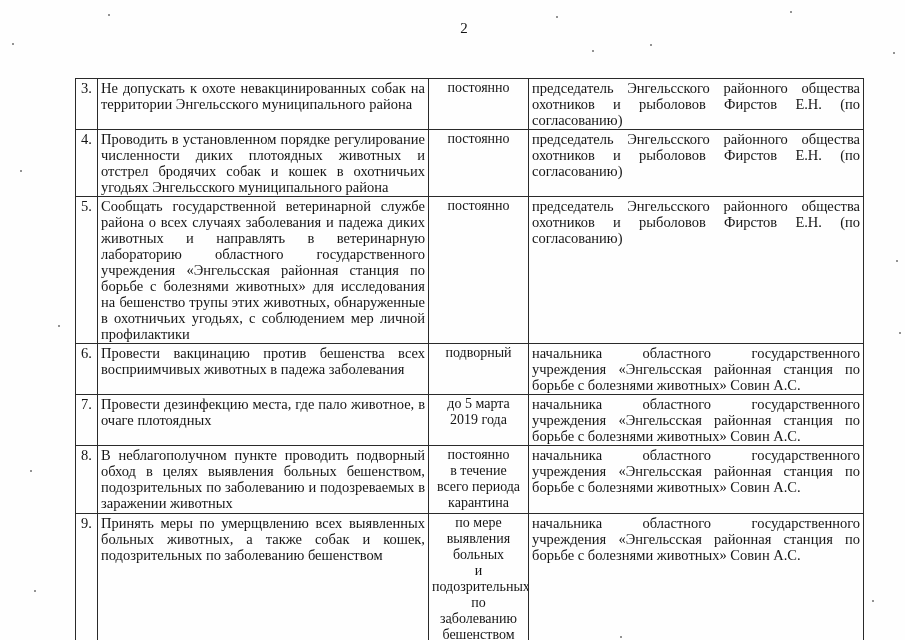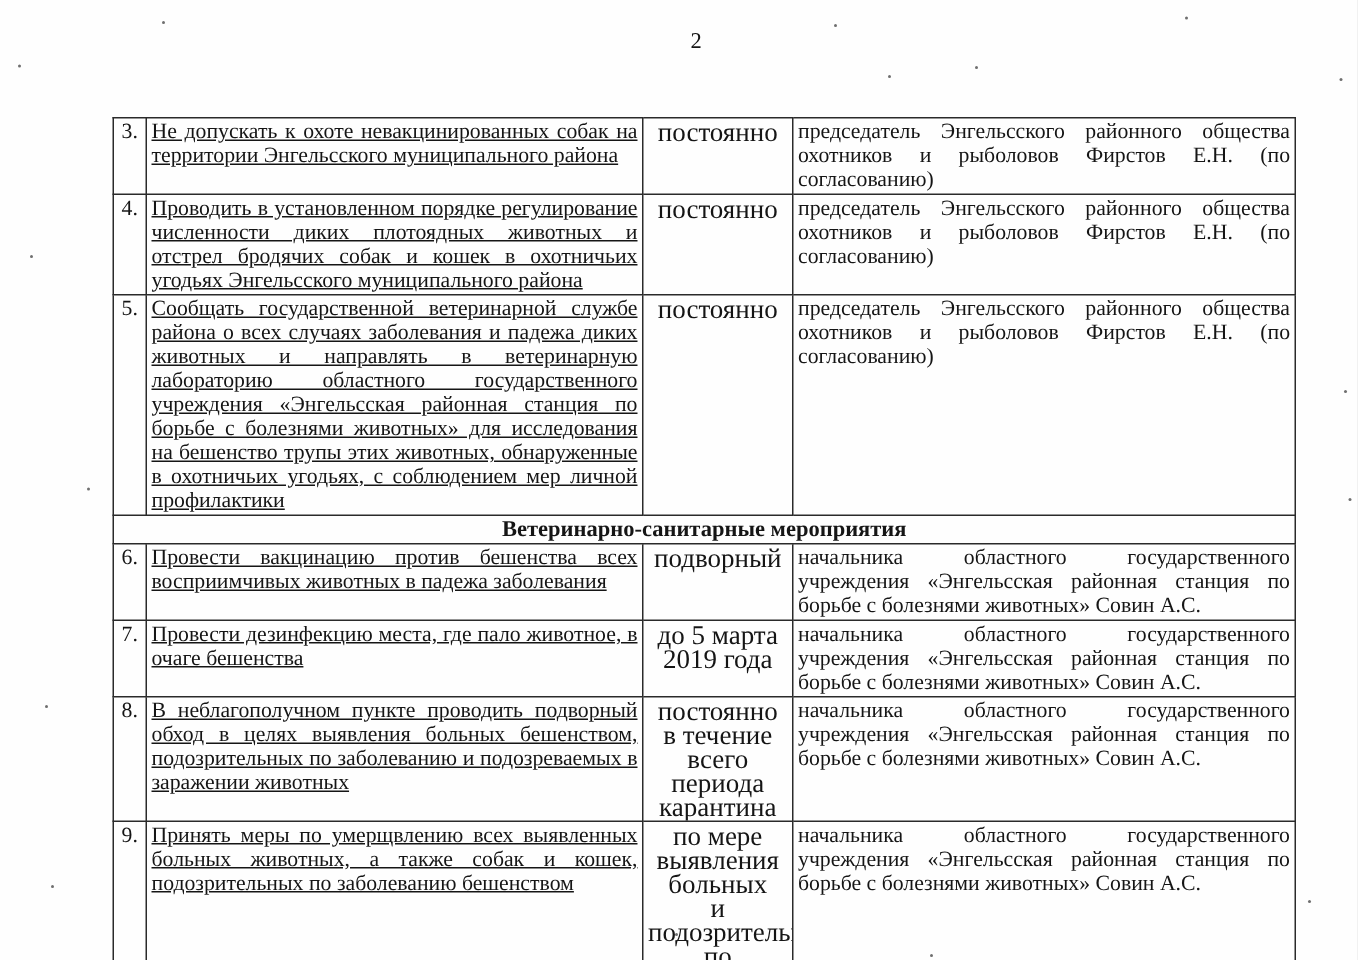--- a/index.html
+++ b/index.html
@@ -40,25 +40,24 @@
     padding: 1px 3px 1px 3px;
     overflow: hidden;
   }
   td.num-cell {
     text-align: center;
     padding-left: 0;
     padding-right: 0;
   }
   td.task-cell {
     text-align: justify;
-    text-decoration: underline;
   }
   td.timing-cell {
     text-align: center;
-    font-size: 18px;
+    font-size: 14px;
     white-space: pre-line;
     padding-left: 1px;
     padding-right: 1px;
   }
   td.resp-cell {
     text-align: justify;
   }
   td.section-cell {
     text-align: center;
     font-weight: bold;
@@ -100,32 +99,29 @@
         <td class="task-cell">Проводить в установленном порядке регулирование численности диких плотоядных животных и отстрел бродячих собак и кошек в охотничьих угодьях Энгельсского муниципального района</td>
         <td class="timing-cell">постоянно</td>
         <td class="resp-cell">председатель Энгельсского районного общества охотников и рыболовов Фирстов Е.Н. (по согласованию)</td>
       </tr>
       <tr style="height:131px">
         <td class="num-cell">5.</td>
         <td class="task-cell">Сообщать государственной ветеринарной службе района о всех случаях заболевания и падежа диких животных и направлять в ветеринарную лабораторию областного государственного учреждения «Энгельсская районная станция по борьбе с болезнями животных» для исследования на бешенство трупы этих животных, обнаруженные в охотничьих угодьях, с соблюдением мер личной профилактики</td>
         <td class="timing-cell">постоянно</td>
         <td class="resp-cell">председатель Энгельсского районного общества охотников и рыболовов Фирстов Е.Н. (по согласованию)</td>
       </tr>
-      <tr style="height:19px">
-        <td class="section-cell" colspan="4">Ветеринарно-санитарные мероприятия</td>
-      </tr>
       <tr style="height:48px">
         <td class="num-cell">6.</td>
         <td class="task-cell">Провести вакцинацию против бешенства всех восприимчивых животных в падежа заболевания</td>
         <td class="timing-cell">подворный</td>
         <td class="resp-cell">начальника областного государственного учреждения «Энгельсская районная станция по борьбе с болезнями животных» Совин А.С.</td>
       </tr>
       <tr style="height:45px">
         <td class="num-cell">7.</td>
-        <td class="task-cell">Провести дезинфекцию места, где пало животное, в очаге бешенства</td>
+        <td class="task-cell">Провести дезинфекцию места, где пало животное, в очаге плотоядных</td>
         <td class="timing-cell">до 5 марта
 2019 года</td>
         <td class="resp-cell">начальника областного государственного учреждения «Энгельсская районная станция по борьбе с болезнями животных» Совин А.С.</td>
       </tr>
       <tr style="height:68px">
         <td class="num-cell">8.</td>
         <td class="task-cell">В неблагополучном пункте проводить подворный обход в целях выявления больных бешенством, подозрительных по заболеванию и подозреваемых в заражении животных</td>
         <td class="timing-cell">постоянно
 в течение
 всего периода

